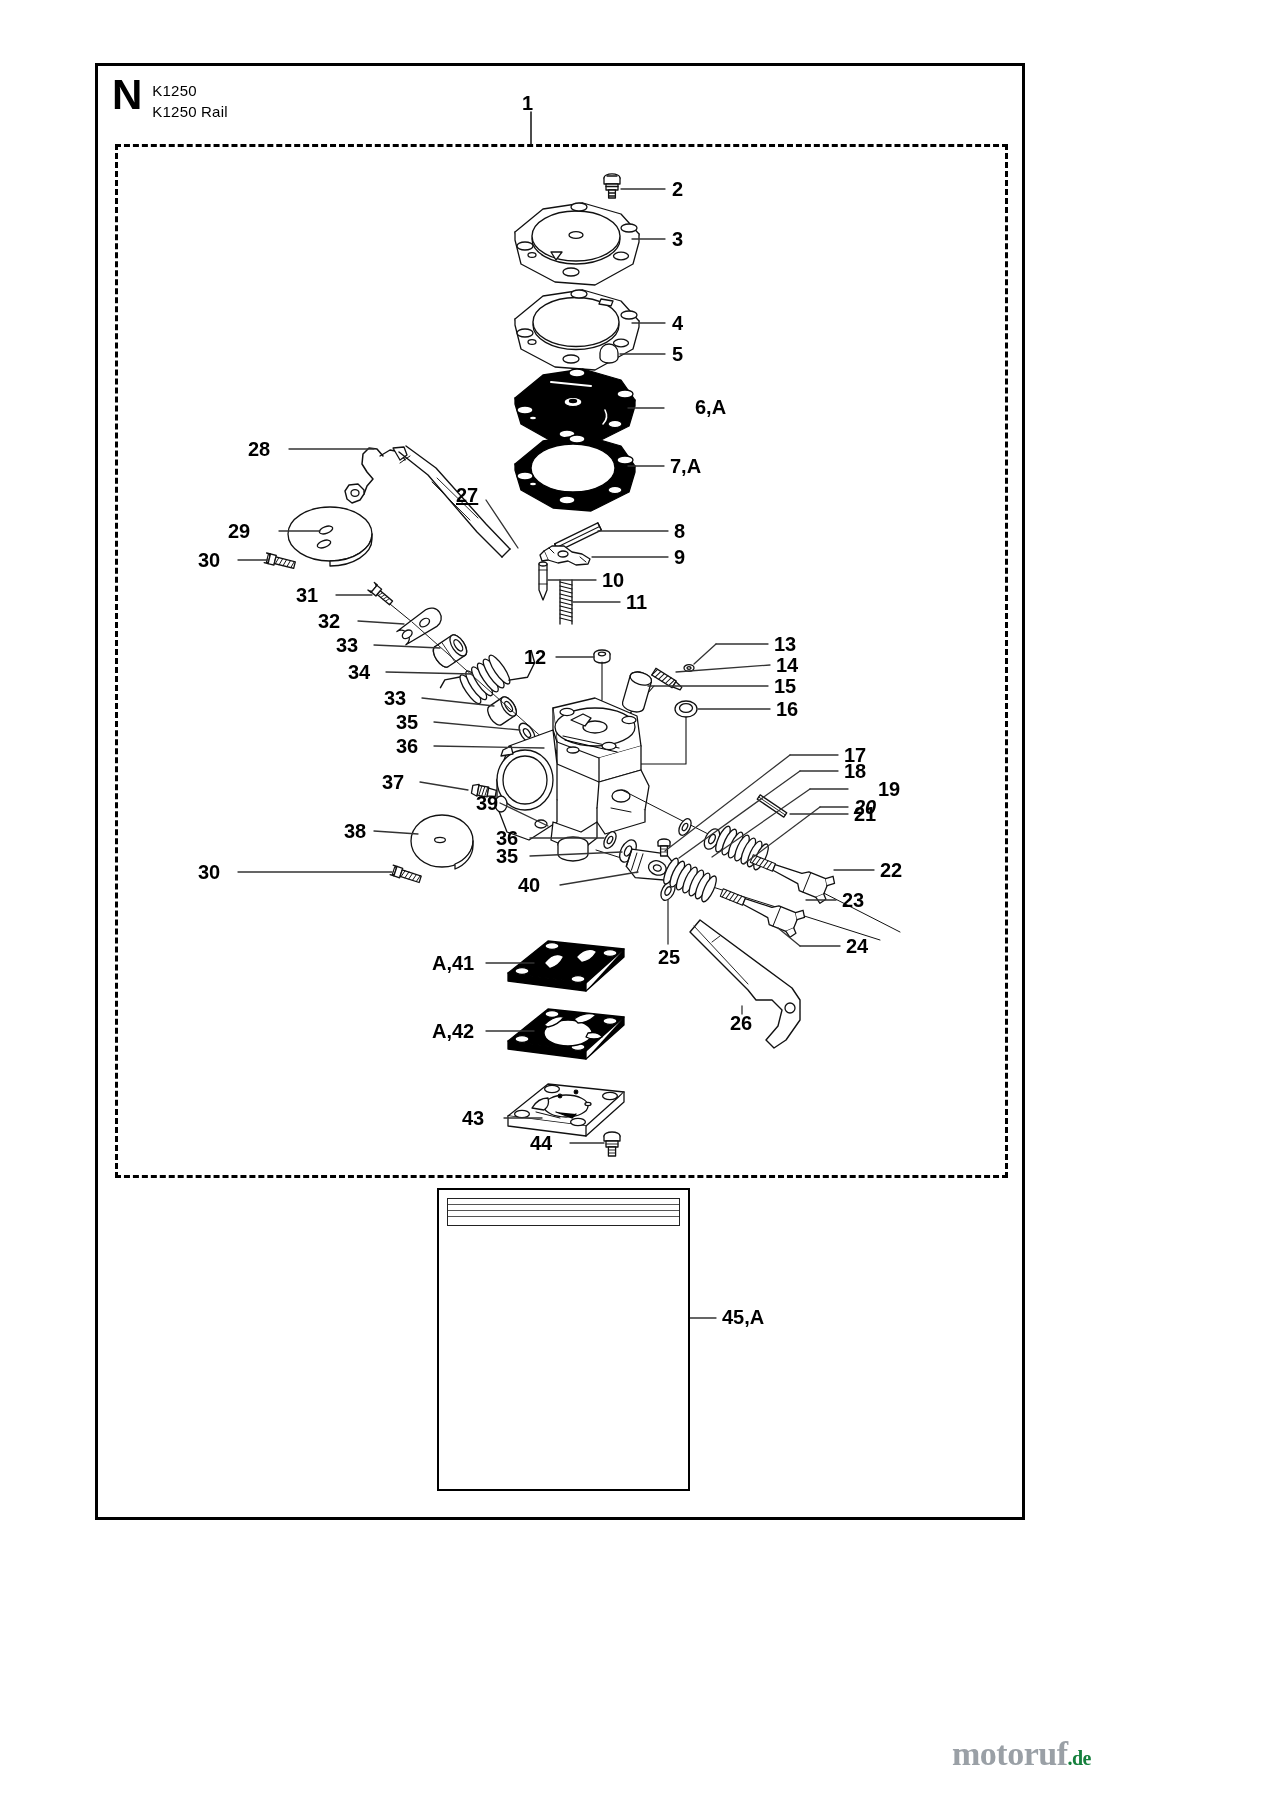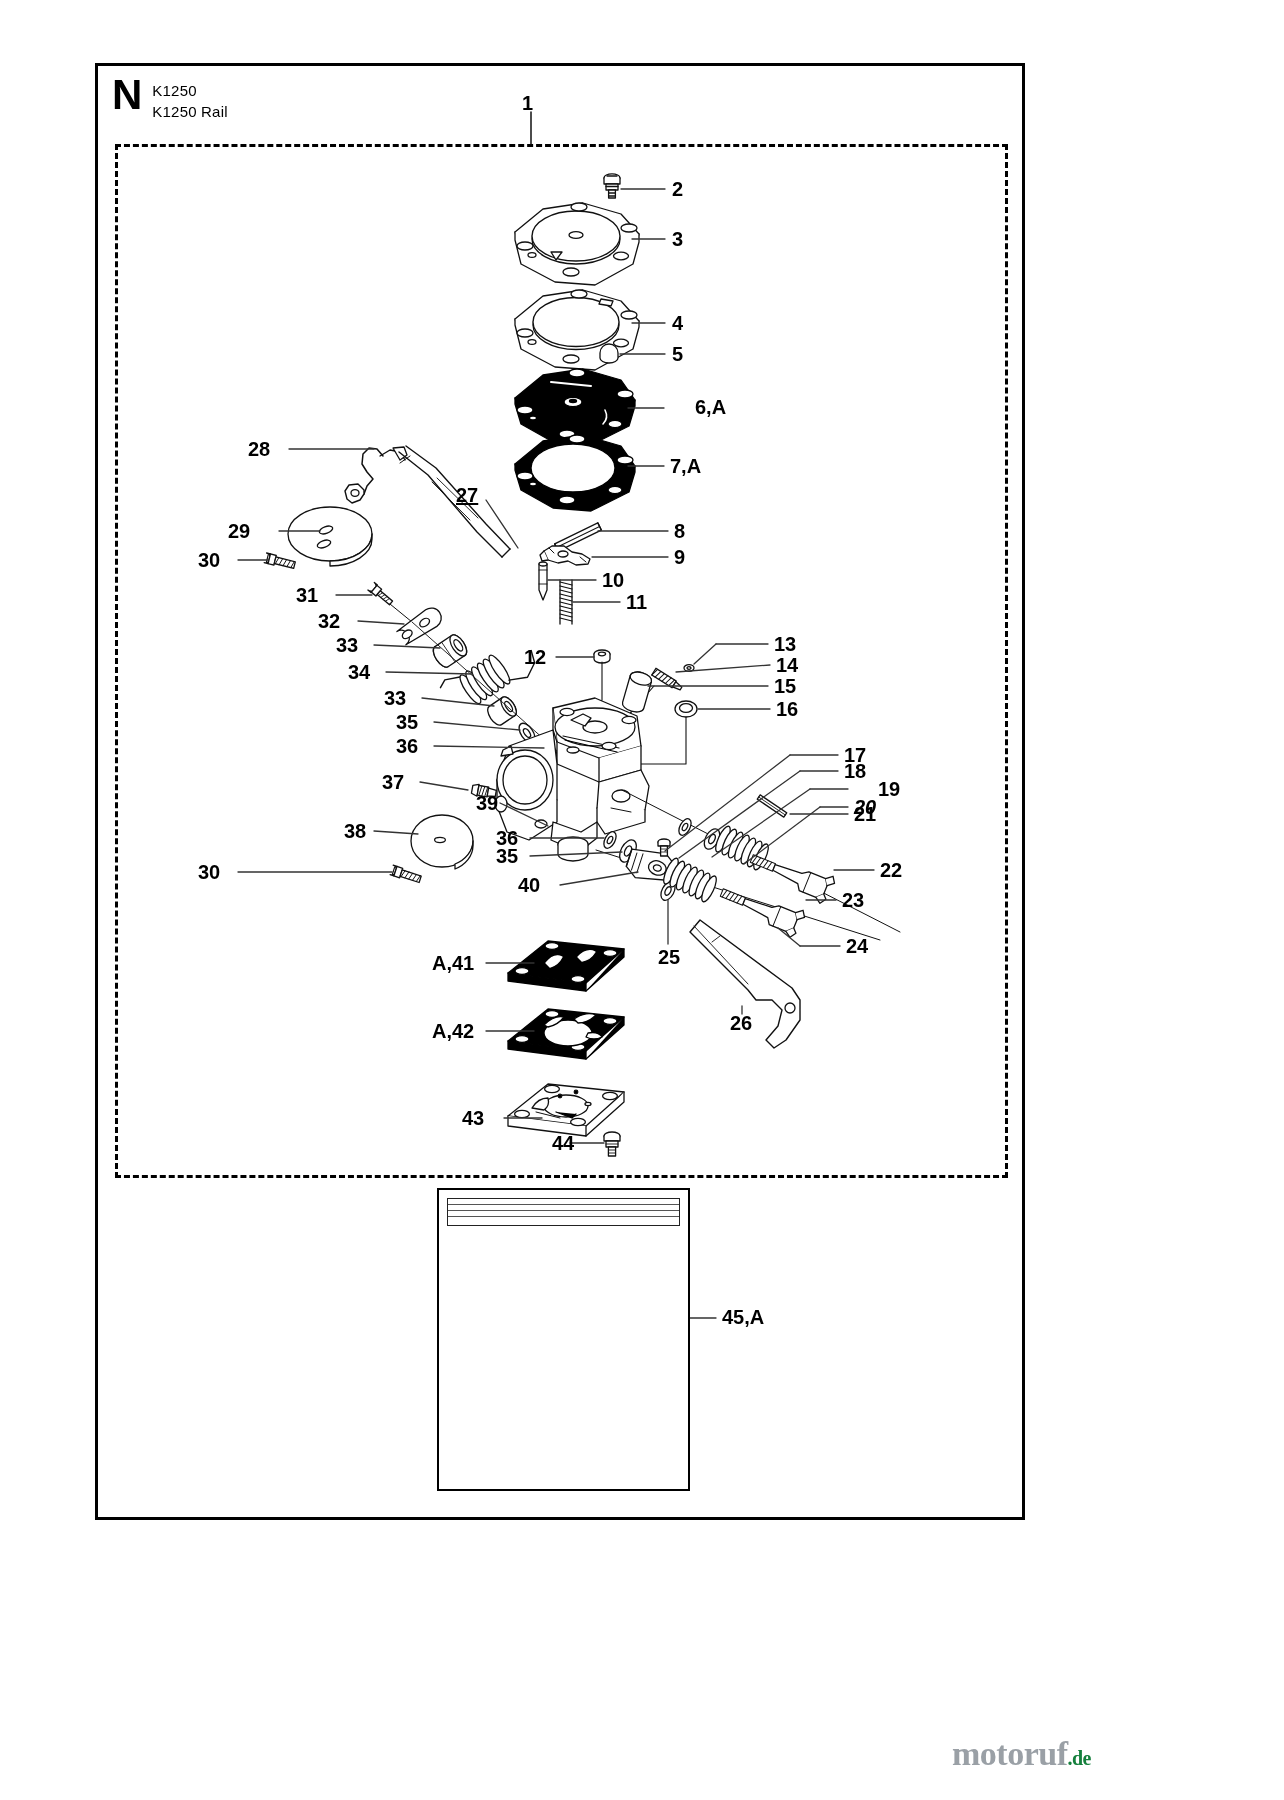--- a/index.html
+++ b/index.html
@@ -678,21 +678,21 @@
   <div class="lbl" style="left:382px;top:771px;text-align:center;">37</div>
   <div class="lbl" style="left:476px;top:792px;">39</div>
   <div class="lbl" style="left:496px;top:827px;">36</div>
   <div class="lbl" style="left:496px;top:845px;">35</div>
   <div class="lbl" style="left:344px;top:820px;">38</div>
   <div class="lbl" style="left:198px;top:861px;">30</div>
   <div class="lbl" style="left:518px;top:874px;">40</div>
   <div class="lbl" style="left:432px;top:952px;">A,41</div>
   <div class="lbl" style="left:432px;top:1020px;">A,42</div>
   <div class="lbl" style="left:462px;top:1107px;">43</div>
-  <div class="lbl" style="left:530px;top:1132px;margin-left:22px;">44</div>
+  <div class="lbl" style="left:530px;top:1132px;">44</div>
   <div class="lbl" style="left:722px;top:1306px;">45,A</div>
 
   <div class="kitbox">
     <div class="topband">
       <i style="top:5px;"></i>
         <i style="top:11px;"></i>
         <i style="top:17px;"></i>
     </div>
   </div>
 

